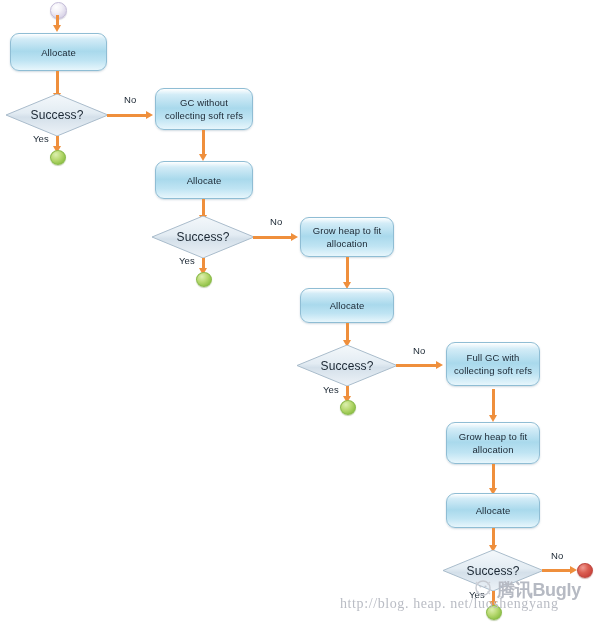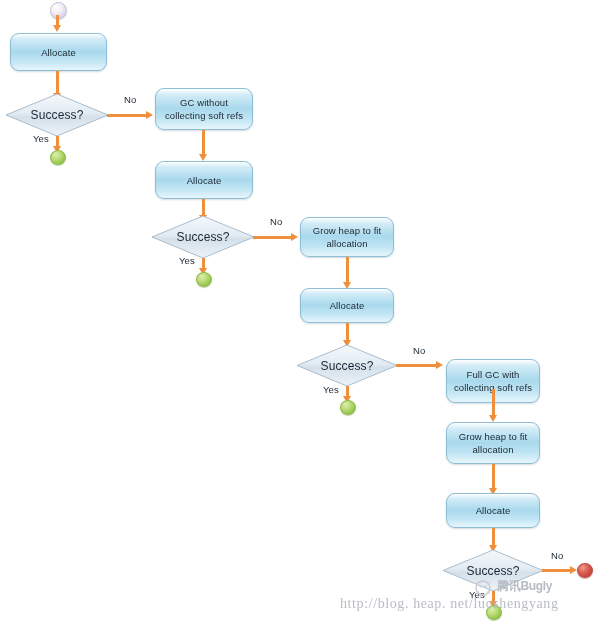--- a/index.html
+++ b/index.html
@@ -129,21 +129,21 @@
     font-family: "Liberation Serif", "DejaVu Serif", serif;
     font-size: 14px;
     color: #b9bcc4;
     letter-spacing: 0.6px;
     white-space: nowrap;
   }
   .watermark-logo {
     position: absolute;
     left: 497px;
     top: 578px;
-    font-size: 12px;
+    font-size: 18px;
     color: #b6bac3;
     font-weight: bold;
     letter-spacing: -0.3px;
     white-space: nowrap;
   }
   .watermark-mark {
     position: absolute;
     left: 472px;
     top: 578px;
     width: 22px;
@@ -256,21 +256,21 @@
 
   <div class="conn conn-v" style="left:346px; top:386px; height:13px;"></div>
   <div class="arrowhead arrow-down" style="left:343px; top:396px;"></div>
   <div class="edge-label" style="left:323px; top:384px;">Yes</div>
   <div class="node-dot dot-success" style="left:340px; top:400px; width:14px; height:13px;"></div>
 
   <div class="conn conn-h" style="left:396px; top:364px; width:42px;"></div>
   <div class="arrowhead arrow-right" style="left:436px; top:361px;"></div>
   <div class="edge-label" style="left:413px; top:345px;">No</div>
 
-  <div class="node-box" style="left:446px; top:359px; width:94px; height:44px;">
+  <div class="node-box" style="left:446px; top:342px; width:94px; height:44px;">
     <span class="label-lines">
       <span class="line">Full GC with</span>
       <span class="line">collecting soft refs</span>
     </span>
   </div>
 
   <div class="conn conn-v" style="left:492px; top:389px; height:28px;"></div>
   <div class="arrowhead arrow-down" style="left:489px; top:415px;"></div>
 
   <div class="node-box" style="left:446px; top:422px; width:94px; height:42px;">

